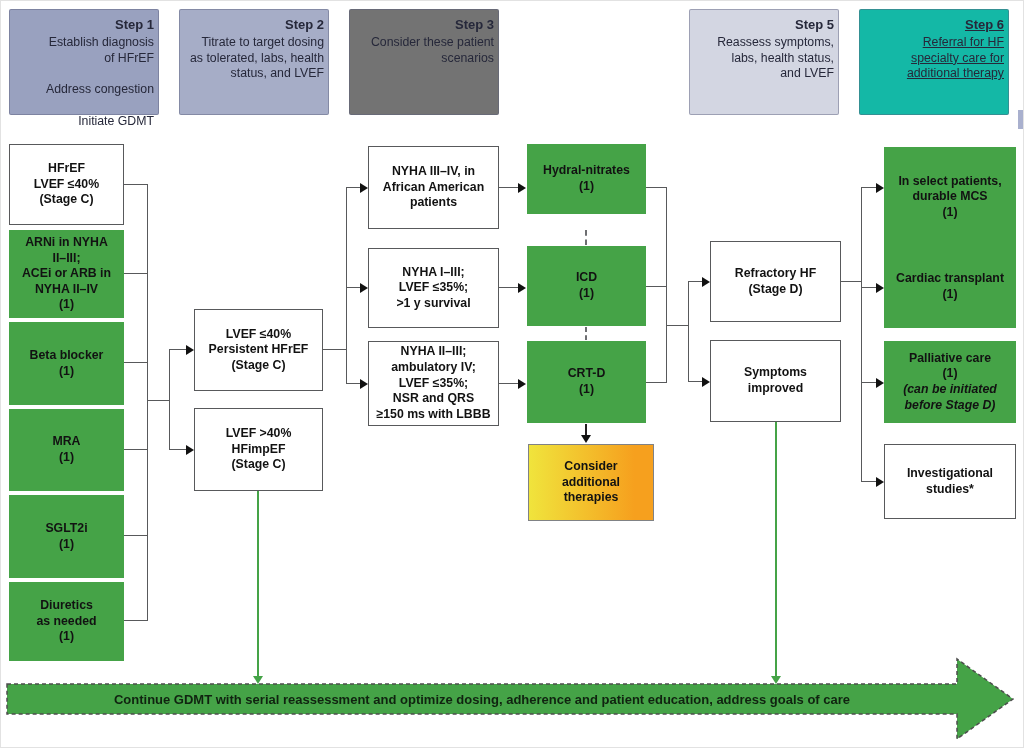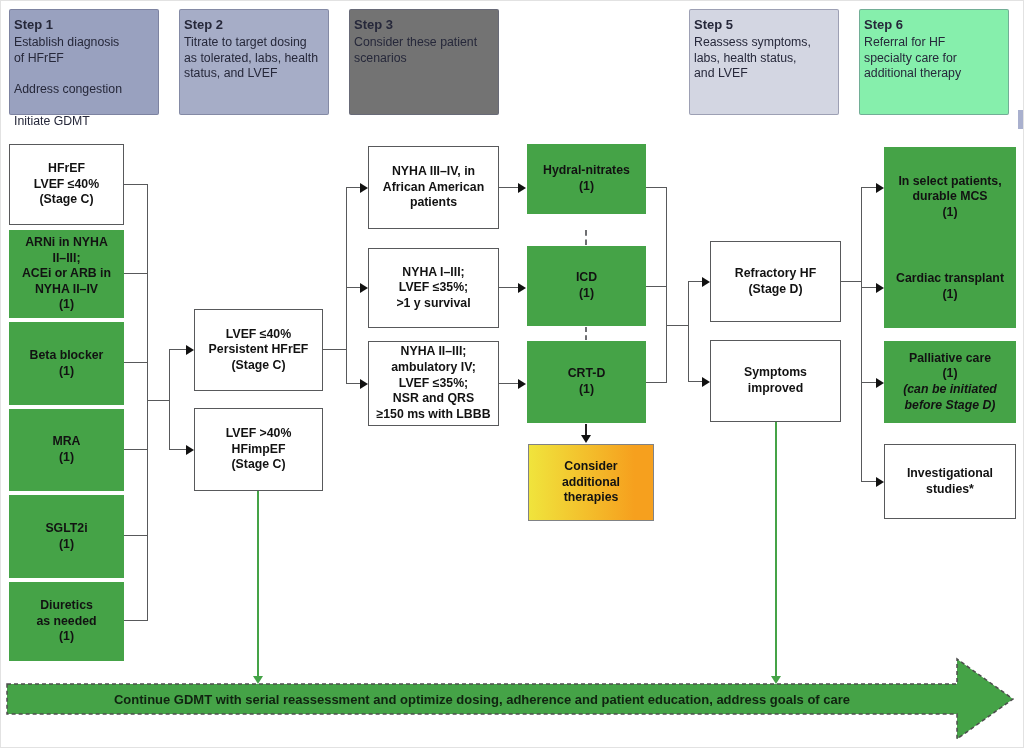--- a/index.html
+++ b/index.html
@@ -1,21 +1,21 @@
 <!DOCTYPE html>
 <html><head>
 <meta charset="utf-8">
 <style>
   html,body{margin:0;padding:0;}
   body{font-family:"Liberation Sans",sans-serif;background:#ffffff;}
   .canvas{position:relative;width:1024px;height:748px;background:#ffffff;overflow:hidden;border:1px solid #e2e2e2;box-sizing:border-box;}
 
   
   .hdr{position:absolute;top:8px;width:150px;height:106px;box-sizing:border-box;
-       border:1px solid rgba(90,95,125,.45);border-radius:2px;text-align:left;
+       border:1px solid rgba(90,95,125,.45);border-radius:2px;text-align:right;
        padding:7px 4px 4px 4px;color:#26283a;}
   .hdr-title{font-weight:bold;font-size:13px;margin-bottom:3px;}
   .hdr-body{font-size:12.3px;line-height:1.28;white-space:pre-line;}
 
   
   .box{position:absolute;box-sizing:border-box;display:flex;flex-direction:column;
        align-items:center;justify-content:center;text-align:center;
        font-weight:bold;font-size:12.3px;line-height:1.27;color:#121212;
        white-space:pre-line;padding:2px 3px;}
   .green{background:#45a347;}
@@ -67,21 +67,21 @@
     <div class="hdr-title">Step 3</div>
     <div class="hdr-body">Consider these patient
 scenarios</div>
   </div>
   <div class="hdr" style="left: 688px; background: rgb(211, 214, 226);">
     <div class="hdr-title">Step 5</div>
     <div class="hdr-body">Reassess symptoms,
 labs, health status,
 and LVEF</div>
   </div>
-  <div class="hdr" style="left: 858px; background: #86efac;">
+  <div class="hdr" style="left: 858px; background: #14b8a6; text-decoration: underline;">
     <div class="hdr-title">Step 6</div>
     <div class="hdr-body">Referral for HF
 specialty care for
 additional therapy</div>
   </div>
 
   <div class="box whitebox" style="left:8px;top:143px;width:115px;height:81px">HFrEF
 LVEF ≤40%
 (Stage C)</div>
   <div class="box green" style="left:8px;top:229px;width:115px;height:88px">ARNi in NYHA

